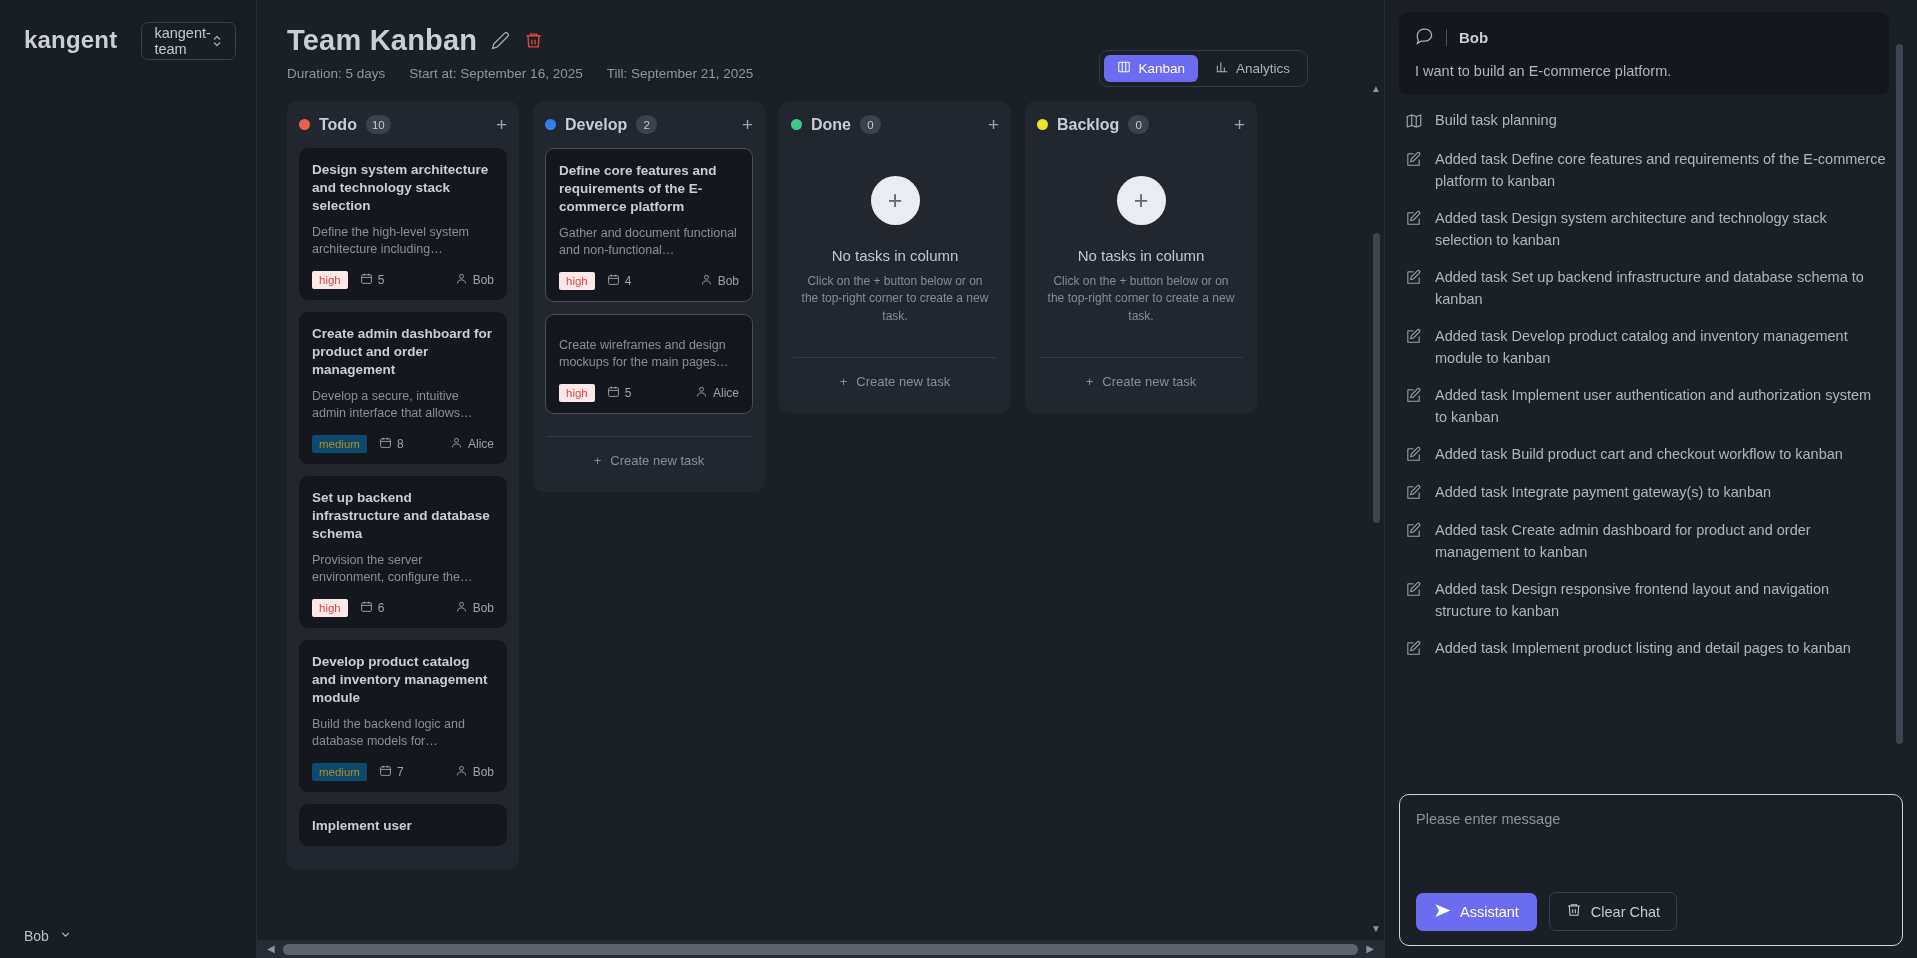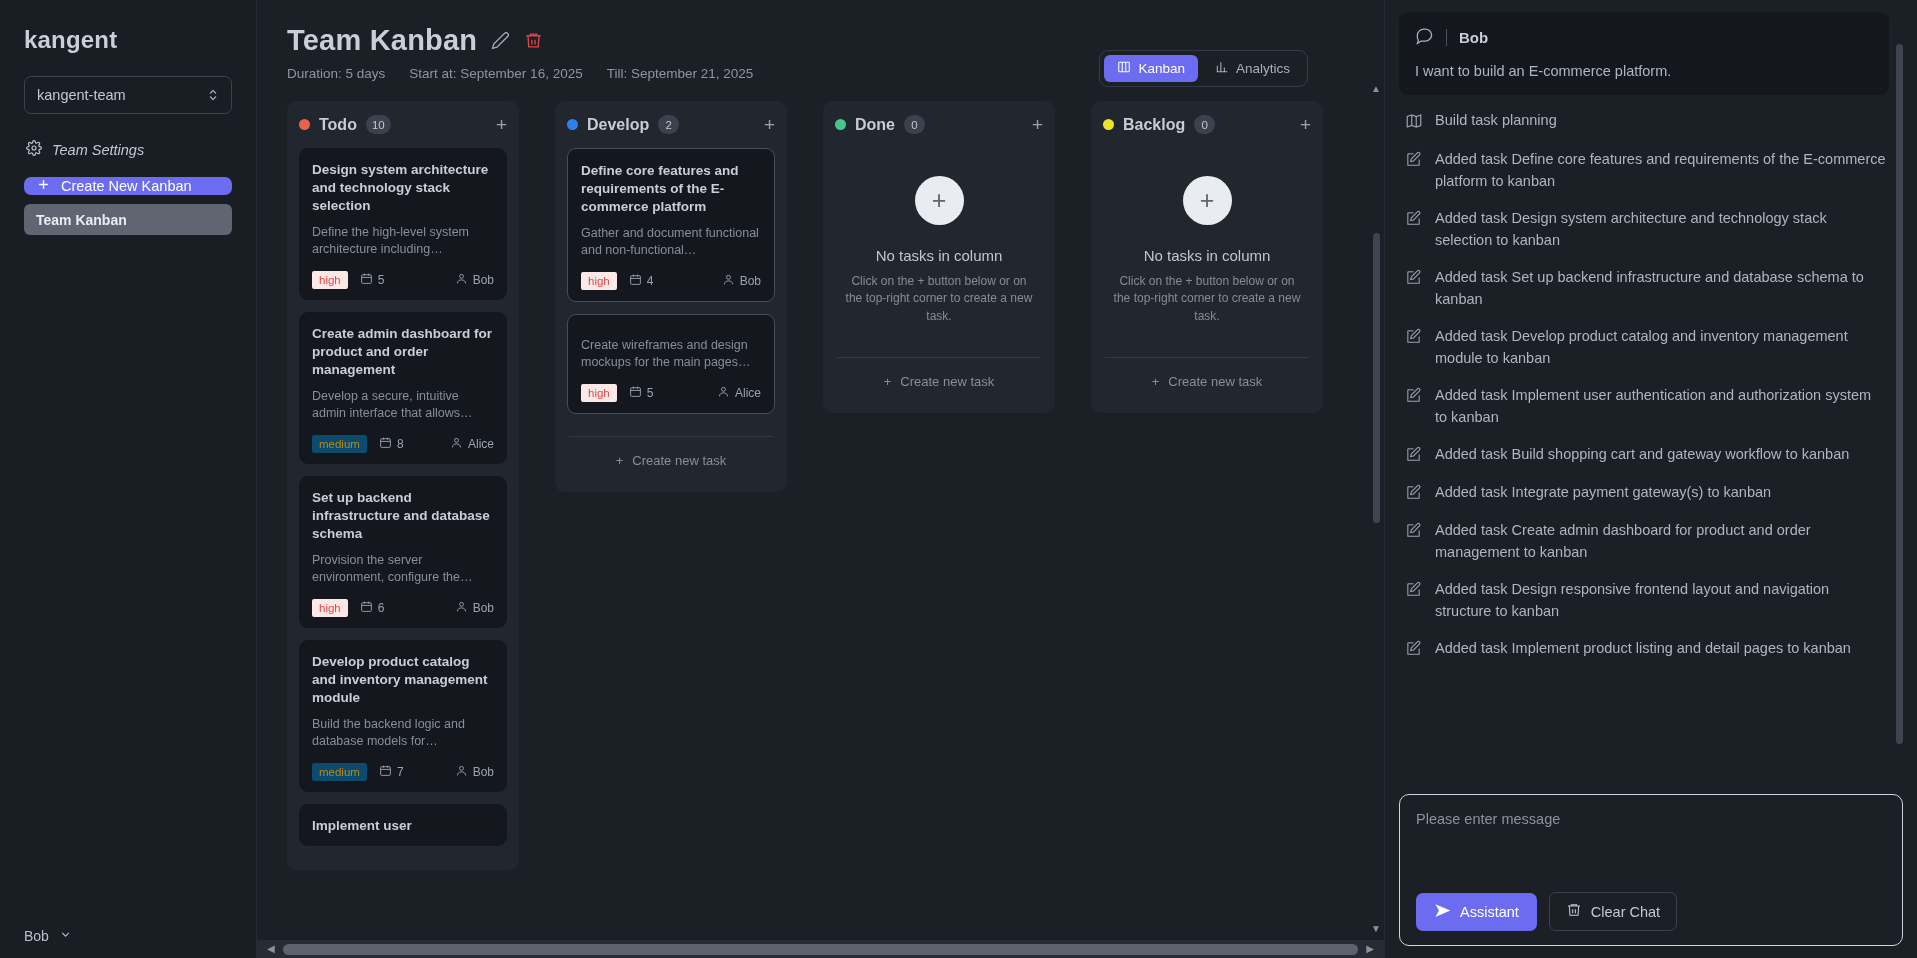--- a/index.html
+++ b/index.html
@@ -10,21 +10,21 @@
     overflow: hidden;
     color: #cfd4dc;
   }
   .app { display: flex; width: 1917px; height: 958px; }
 
   
   .sidebar {
     width: 257px; flex: 0 0 257px; height: 958px;
     background: #191d24;
     border-right: 1px solid #272c35;
-    display: flex; flex-direction: column;
+    display: flex; flex-direction: row;
     padding: 0;
     position: relative;
   }
   .brand {
     font-size: 24px; font-weight: bold; color: #c9ced7;
     padding: 26px 0 0 24px; letter-spacing: .2px;
   }
   .team-select {
     margin: 22px 24px 0 24px;
     height: 38px; border: 1px solid #3a414c; border-radius: 7px;
@@ -78,21 +78,21 @@
   .vt {
     display: flex; align-items: center; gap: 7px;
     padding: 5px 13px; border-radius: 6px; font-size: 13.5px;
     color: #a8b0bc; cursor: pointer;
   }
   .vt.active { background: #6c6cf0; color: #fff; }
 
   
   .board-wrap { flex: 1 1 auto; position: relative; overflow: hidden; }
   .board {
-    display: flex; gap: 36px; padding: 20px 30px 0 30px;
+    display: flex; gap: 14px; padding: 20px 30px 0 30px;
     height: 100%;
   }
   .column {
     width: 232px; flex: 0 0 232px;
     background: #22272f; border-radius: 10px;
     padding: 14px 12px 12px 12px;
     align-self: flex-start;
     max-height: 905px; overflow: hidden;
   }
   .col-head { display: flex; align-items: center; margin-bottom: 14px; }
@@ -550,21 +550,21 @@
                 <path d="M17.5 2.5a2.1 2.1 0 0 1 3 3L12 14l-4 1 1-4z"></path>
               </svg></span>
             <span class="log-txt">Added task Implement user authentication and authorization system to kanban</span>
           </div>
           <div class="log-row">
             <span class="log-ico"><svg width="17" height="17" viewBox="0 0 24 24" fill="none" stroke="currentColor" stroke-width="1.5">
                 <path d="M4 4h8"></path>
                 <path d="M4 4v16h16v-8"></path>
                 <path d="M17.5 2.5a2.1 2.1 0 0 1 3 3L12 14l-4 1 1-4z"></path>
               </svg></span>
-            <span class="log-txt">Added task Build shopping cart and gateway workflow to kanban</span>
+            <span class="log-txt">Added task Build product cart and checkout workflow to kanban</span>
           </div>
           <div class="log-row">
             <span class="log-ico"><svg width="17" height="17" viewBox="0 0 24 24" fill="none" stroke="currentColor" stroke-width="1.5">
                 <path d="M4 4h8"></path>
                 <path d="M4 4v16h16v-8"></path>
                 <path d="M17.5 2.5a2.1 2.1 0 0 1 3 3L12 14l-4 1 1-4z"></path>
               </svg></span>
             <span class="log-txt">Added task Integrate payment gateway(s) to kanban</span>
           </div>
           <div class="log-row">

